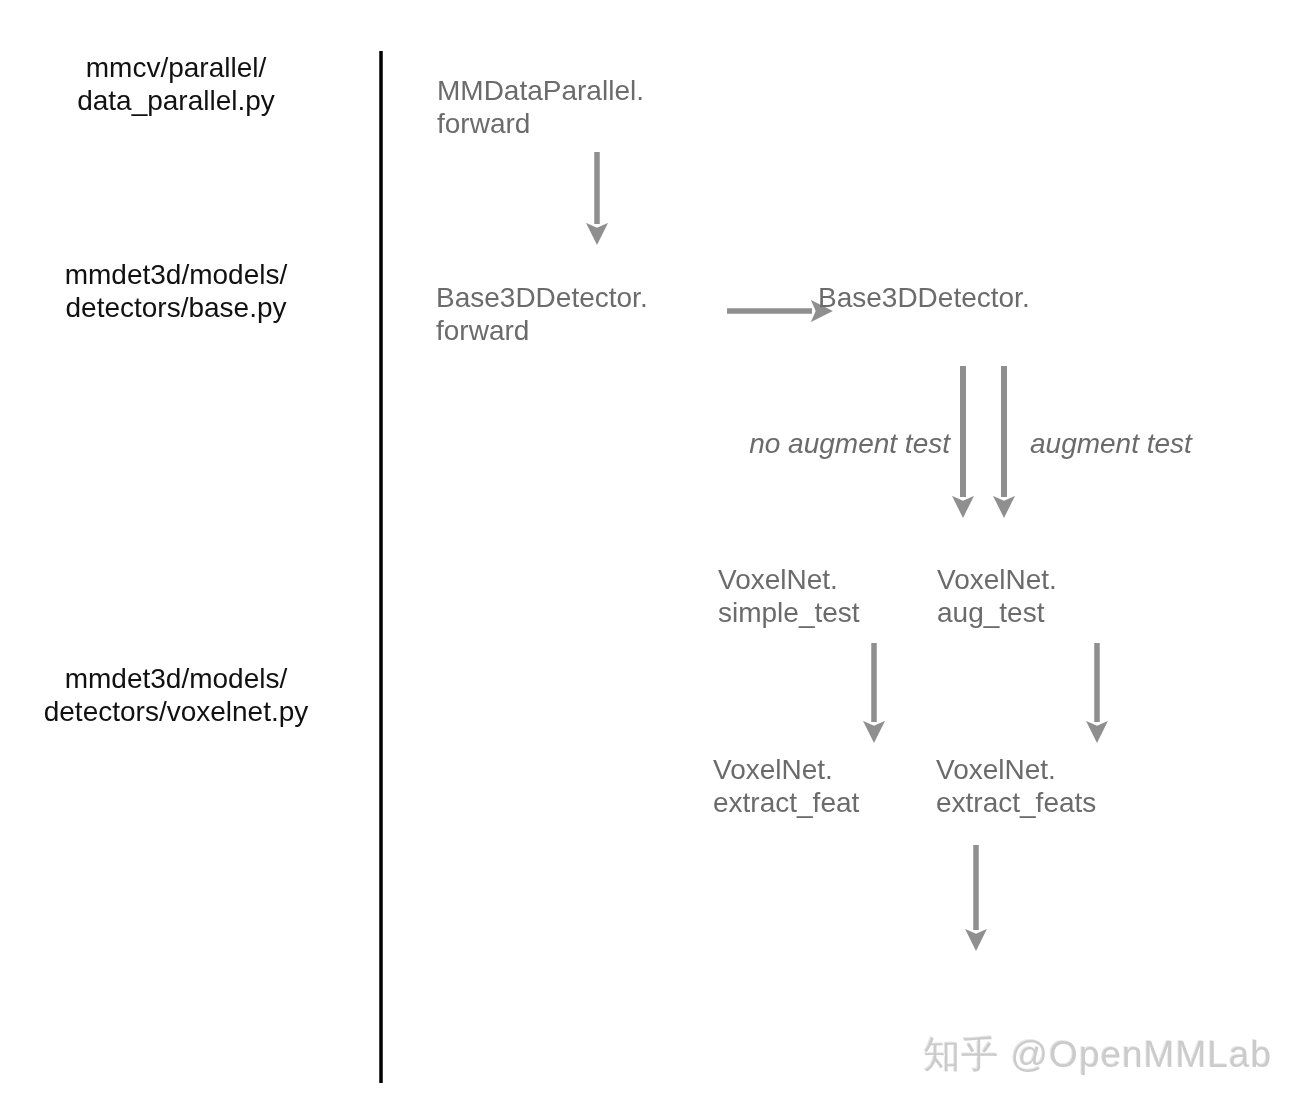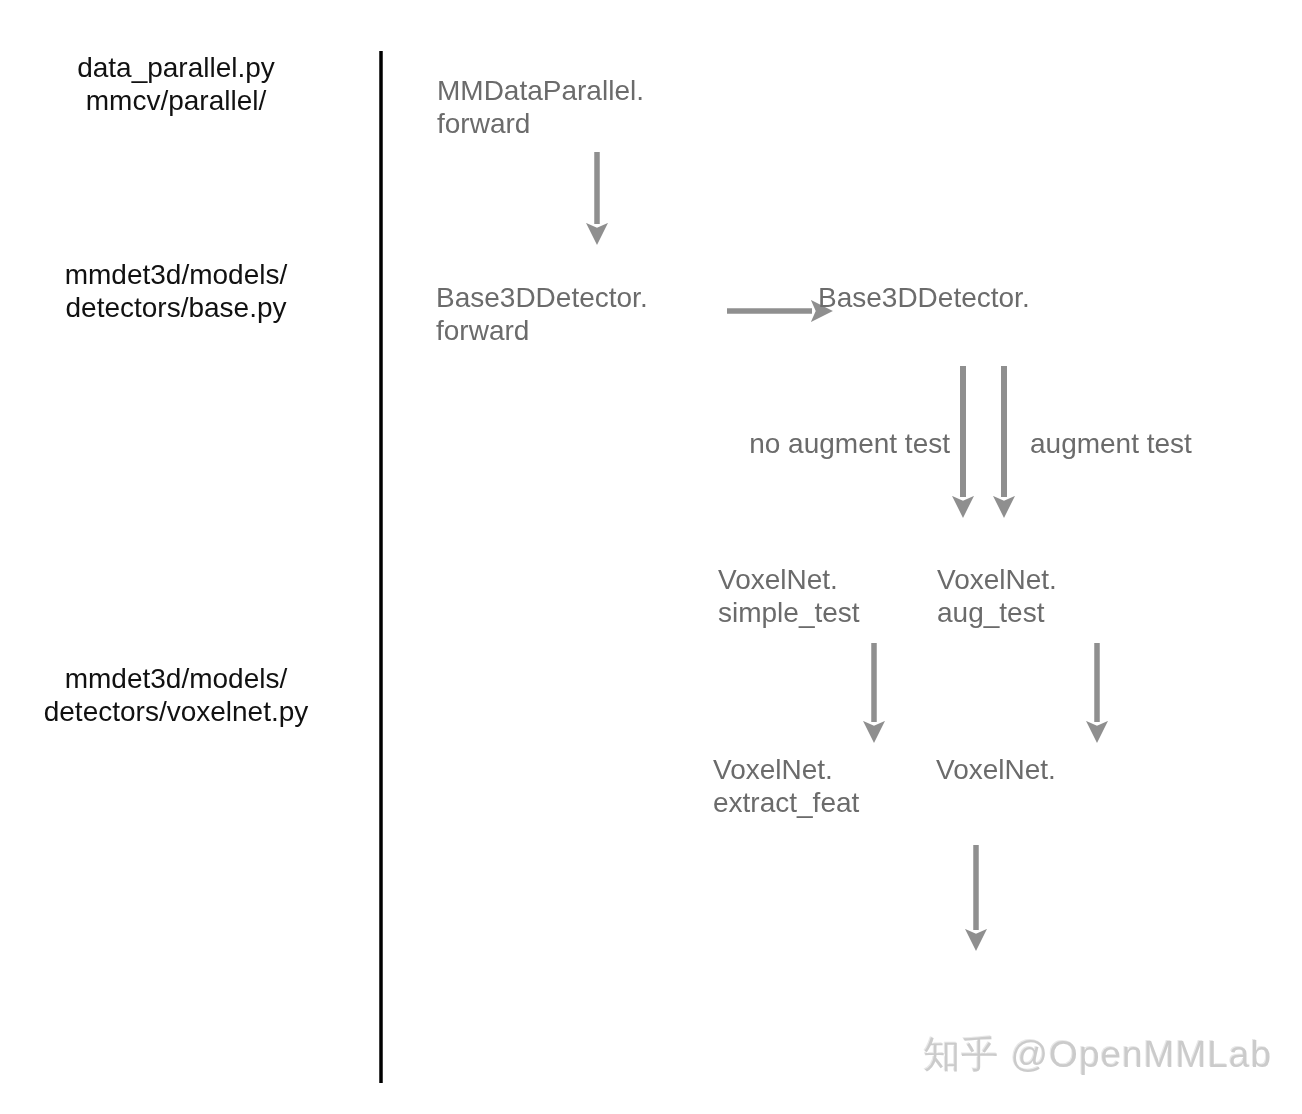--- a/index.html
+++ b/index.html
@@ -45,20 +45,21 @@
   .node-5 { left: 937px; top: 563px; }
   .node-6 { left: 713px; top: 753px; }
   .node-7 { left: 936px; top: 753px; }
   .node-8 { left: 825px; top: 981px; }
   .edge-label {
     position: absolute;
     color: #6b6b6b;
     font-size: 28px;
     line-height: 33px;
     white-space: nowrap;
+    font-style: italic;
   }
   .edge-label-left  { left: 640px; top: 427px; width: 310px; text-align: right; }
   .edge-label-right { left: 1030px; top: 427px; width: 300px; text-align: left; }
   .watermark-zhihu {
     position: absolute;
     right: 30px; top: 1030px;
     color: #cbcbcb;
     font-size: 37px;
     letter-spacing: 1px;
     white-space: nowrap;
@@ -95,22 +96,22 @@
     <line x1="1004" y1="366" x2="1004" y2="497" stroke="#8f8f8f" stroke-width="6" marker-end="url(#arrowhead)"></line>
 
     <line x1="874" y1="643" x2="874" y2="722" stroke="#8f8f8f" stroke-width="5.5" marker-end="url(#arrowhead)"></line>
 
     <line x1="1097" y1="643" x2="1097" y2="722" stroke="#8f8f8f" stroke-width="5.5" marker-end="url(#arrowhead)"></line>
 
     <line x1="976" y1="845" x2="976" y2="930" stroke="#8f8f8f" stroke-width="5.5" marker-end="url(#arrowhead)"></line>
   </svg>
 
   <div class="file-label file-label-1">
+    <div>mmcv/parallel/</div>
     <div>data_parallel.py</div>
-    <div>mmcv/parallel/</div>
   </div>
 
   <div class="file-label file-label-2">
     <div>mmdet3d/models/</div>
     <div>detectors/base.py</div>
   </div>
 
   <div class="file-label file-label-3">
     <div>mmdet3d/models/</div>
     <div>detectors/voxelnet.py</div>
@@ -140,20 +141,21 @@
     <div>aug_test</div>
   </div>
 
   <div class="node node-6">
     <div>VoxelNet.</div>
     <div>extract_feat</div>
   </div>
 
   <div class="node node-7">
     <div>VoxelNet.</div>
+    <div>extract_feats</div>
   </div>
 
 
   <div class="edge-label edge-label-left">no augment test</div>
 
   <div class="edge-label edge-label-right">augment test</div>
 
   <div class="watermark-zhihu">知乎 @OpenMMLab</div>
 
   <div class="watermark-csdn">CSDN @LeeeX!</div>

